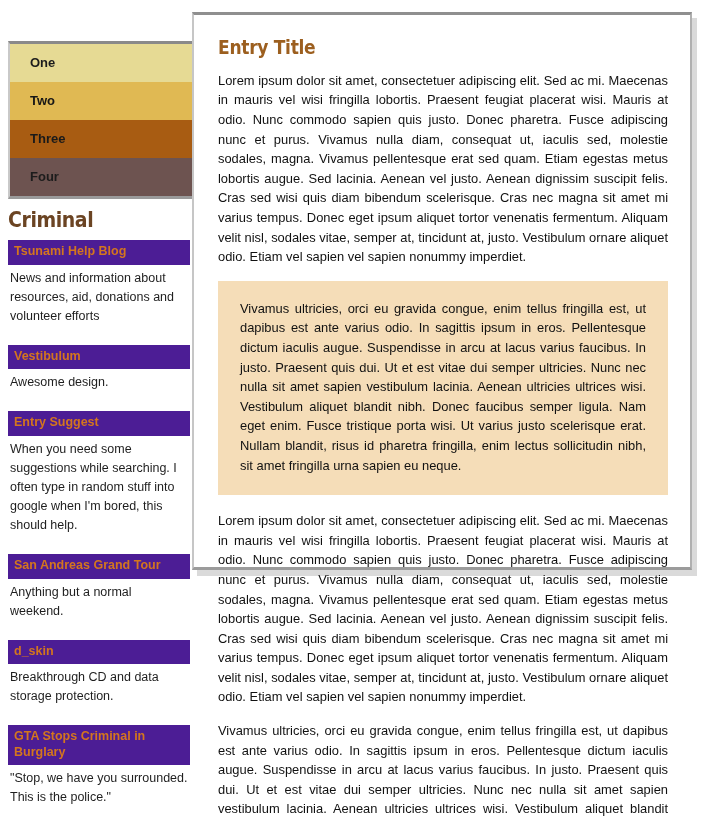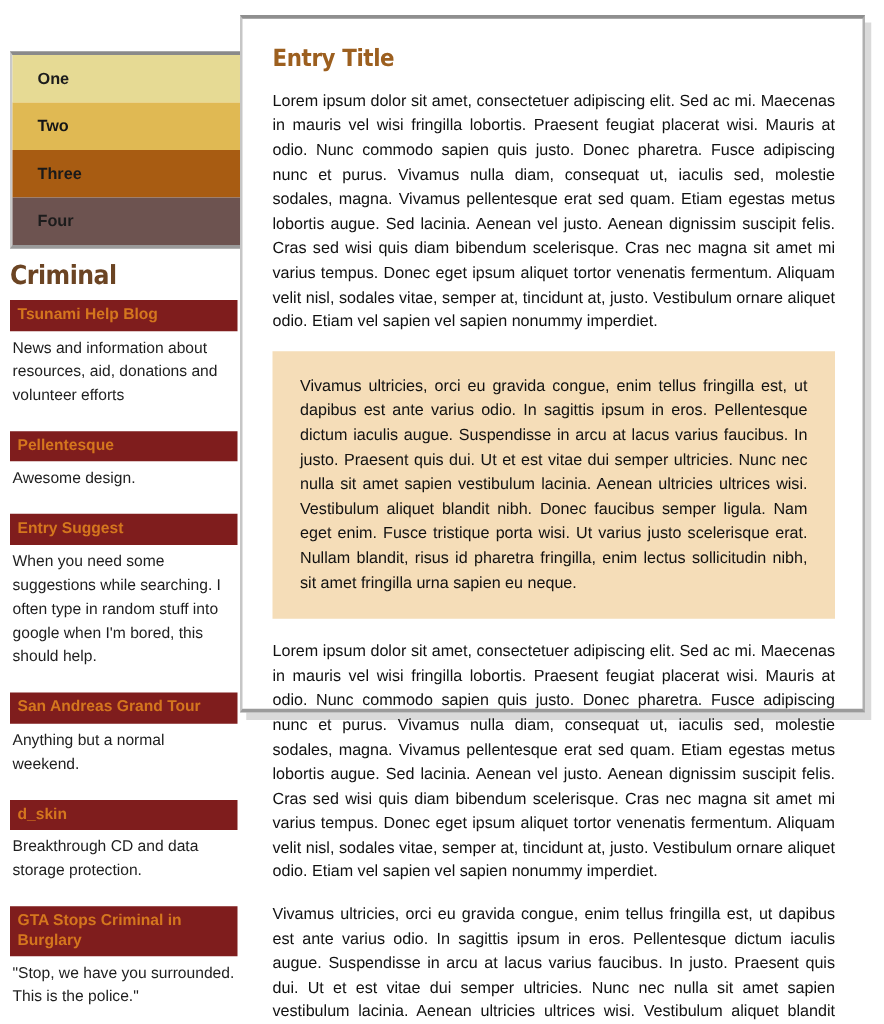--- a/index.html
+++ b/index.html
@@ -61,21 +61,21 @@
     font-family: "DejaVu Sans Condensed", "Liberation Sans Narrow", "Liberation Sans", sans-serif;
     font-size: 21px;
     font-weight: bold;
     color: #6b4423;
     letter-spacing: -0.4px;
     margin: 0 0 8px 0;
     padding: 0;
     line-height: 1.1;
   }
   .link-head {
-    background: #7f1d1d;
+    background: #4c1d95;
     color: #d4761e;
     font-size: 12.5px;
     font-weight: bold;
     padding: 4px 18px 5px 6px;
     box-sizing: border-box;
     cursor: pointer;
     line-height: 1.25;
   }
   .link-desc {
     color: #1e1e1e;
@@ -163,21 +163,21 @@
       <span>Four</span>
     </div>
   </div>
 
   <div id="linkbar">
     <h2 id="linkbar-title">Criminal</h2>
 
     <div class="link-head">Tsunami Help Blog</div>
     <div class="link-desc">News and information about resources, aid, donations and volunteer efforts</div>
 
-    <div class="link-head">Pellentesque</div>
+    <div class="link-head">Vestibulum</div>
     <div class="link-desc">Awesome design.</div>
 
     <div class="link-head">Entry Suggest</div>
     <div class="link-desc">When you need some suggestions while searching. I often type in random stuff into google when I'm bored, this should help.</div>
 
     <div class="link-head">San Andreas Grand Tour</div>
     <div class="link-desc">Anything but a normal weekend.</div>
 
     <div class="link-head">d_skin</div>
     <div class="link-desc">Breakthrough CD and data storage protection.</div>

